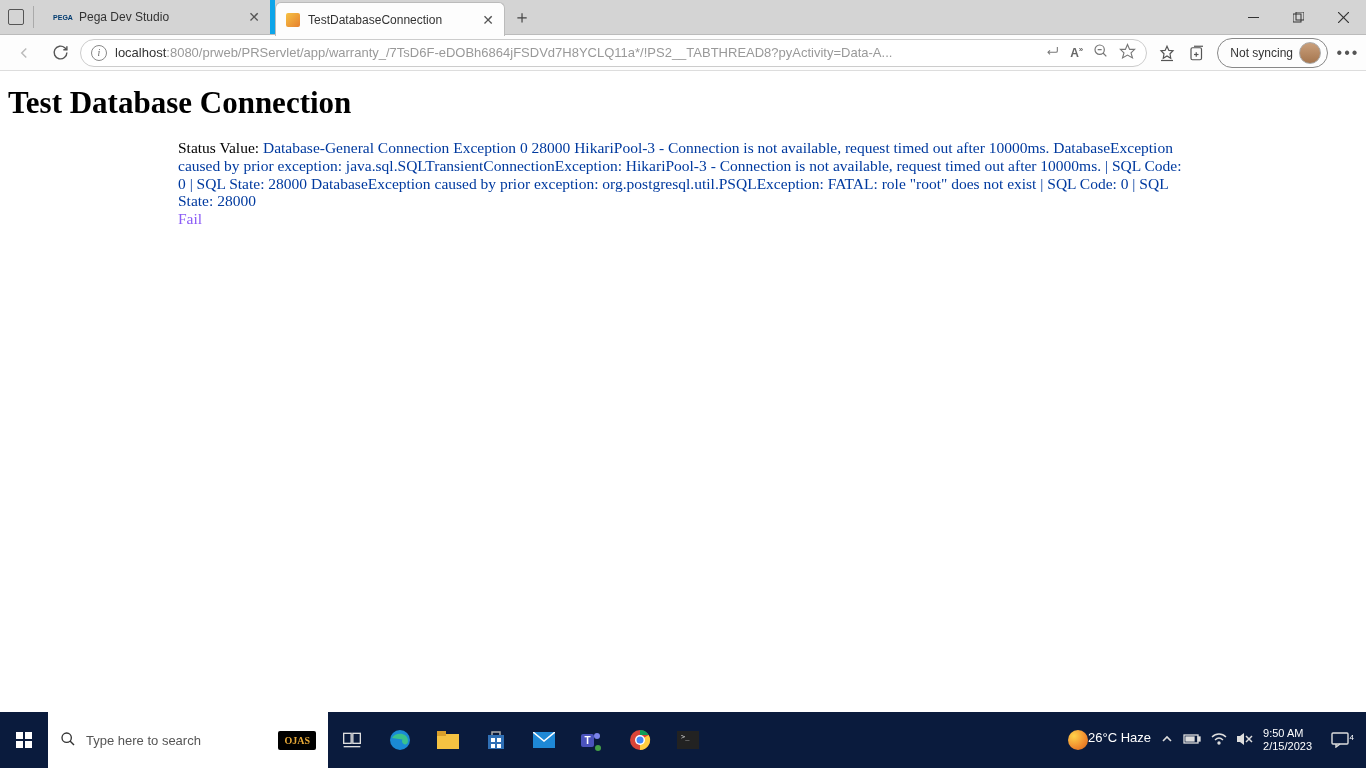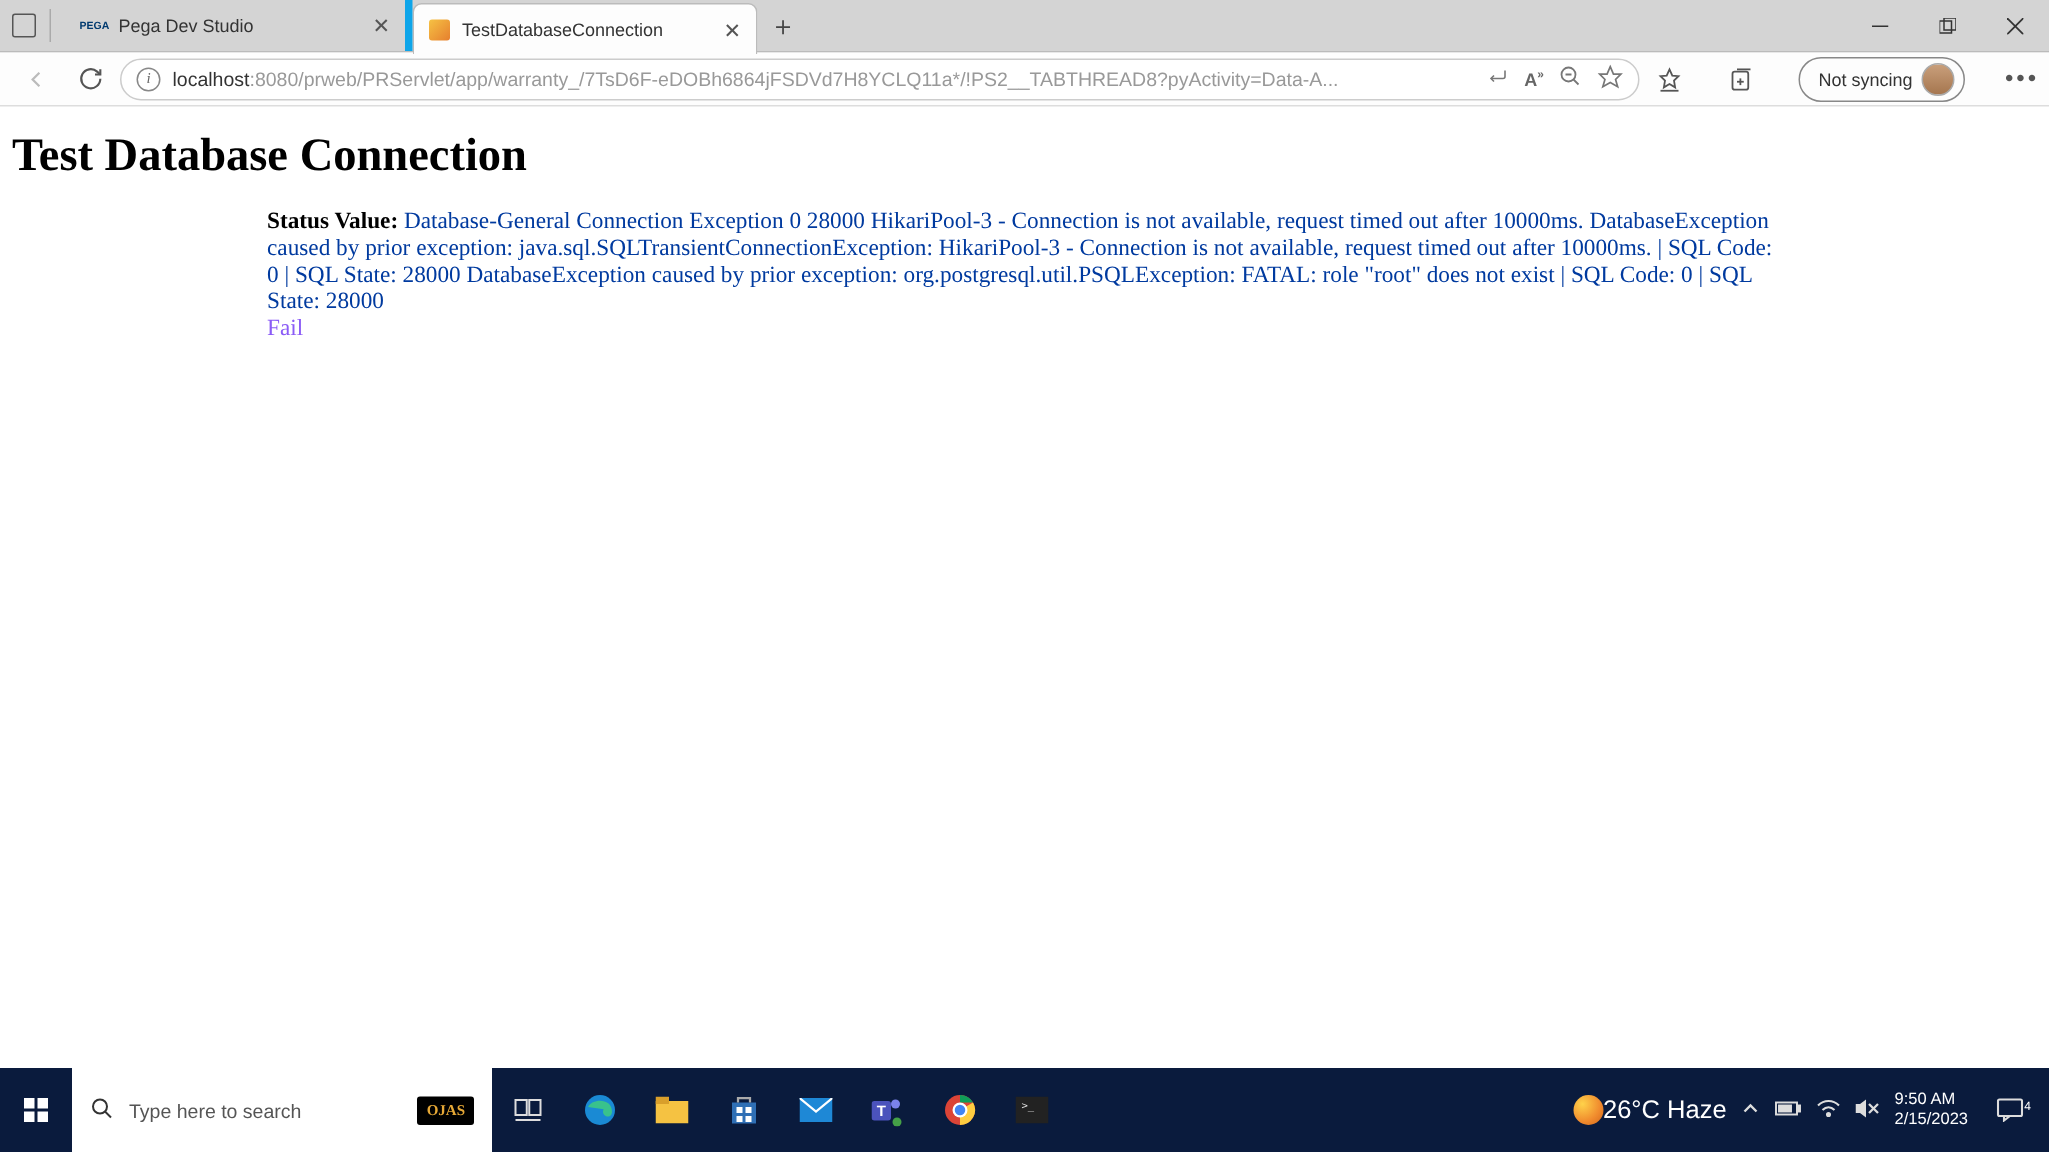--- a/index.html
+++ b/index.html
@@ -166,21 +166,21 @@
       margin-left: auto;
       display: flex;
       gap: 10px;
       align-items: center;
       color: #666;
       flex-shrink: 0;
     }
     .toolbar-right {
       display: flex;
       align-items: center;
-      gap: 28px;
+      gap: 10px;
       padding-left: 6px;
     }
     .toolbar-right .tb-icon {
       width: 20px;
       height: 20px;
       display: flex;
       align-items: center;
       justify-content: center;
       color: #555;
     }
@@ -213,21 +213,21 @@
     }
     .status-block {
       margin-left: 170px;
       margin-right: 170px;
       font-family: "Times New Roman", serif;
       font-size: 15.5px;
       line-height: 1.15;
     }
     .status-label {
       color: #000;
-      font-weight: bold;
+      font-weight: normal;
     }
     .status-value {
       color: #003a9f;
       font-weight: normal;
     }
     .status-fail {
       color: #8b5cf6;
       font-weight: normal;
     }
     
@@ -286,23 +286,23 @@
     .tray {
       margin-left: auto;
       display: flex;
       align-items: center;
       gap: 10px;
       padding: 0 8px;
       font-size: 11px;
     }
     .weather {
       display: flex;
-      align-items: flex-end;
+      align-items: flex-start;
       gap: 0;
-      font-size: 17px;
+      font-size: 13px;
     }
     .weather-icon {
       width: 20px;
       height: 20px;
       background: radial-gradient(circle at 30% 30%, #ffd24a, #f08a2d 60%, #d0661a);
       border-radius: 50%;
     }
     .tray-icons {
       display: flex;
       align-items: center;

